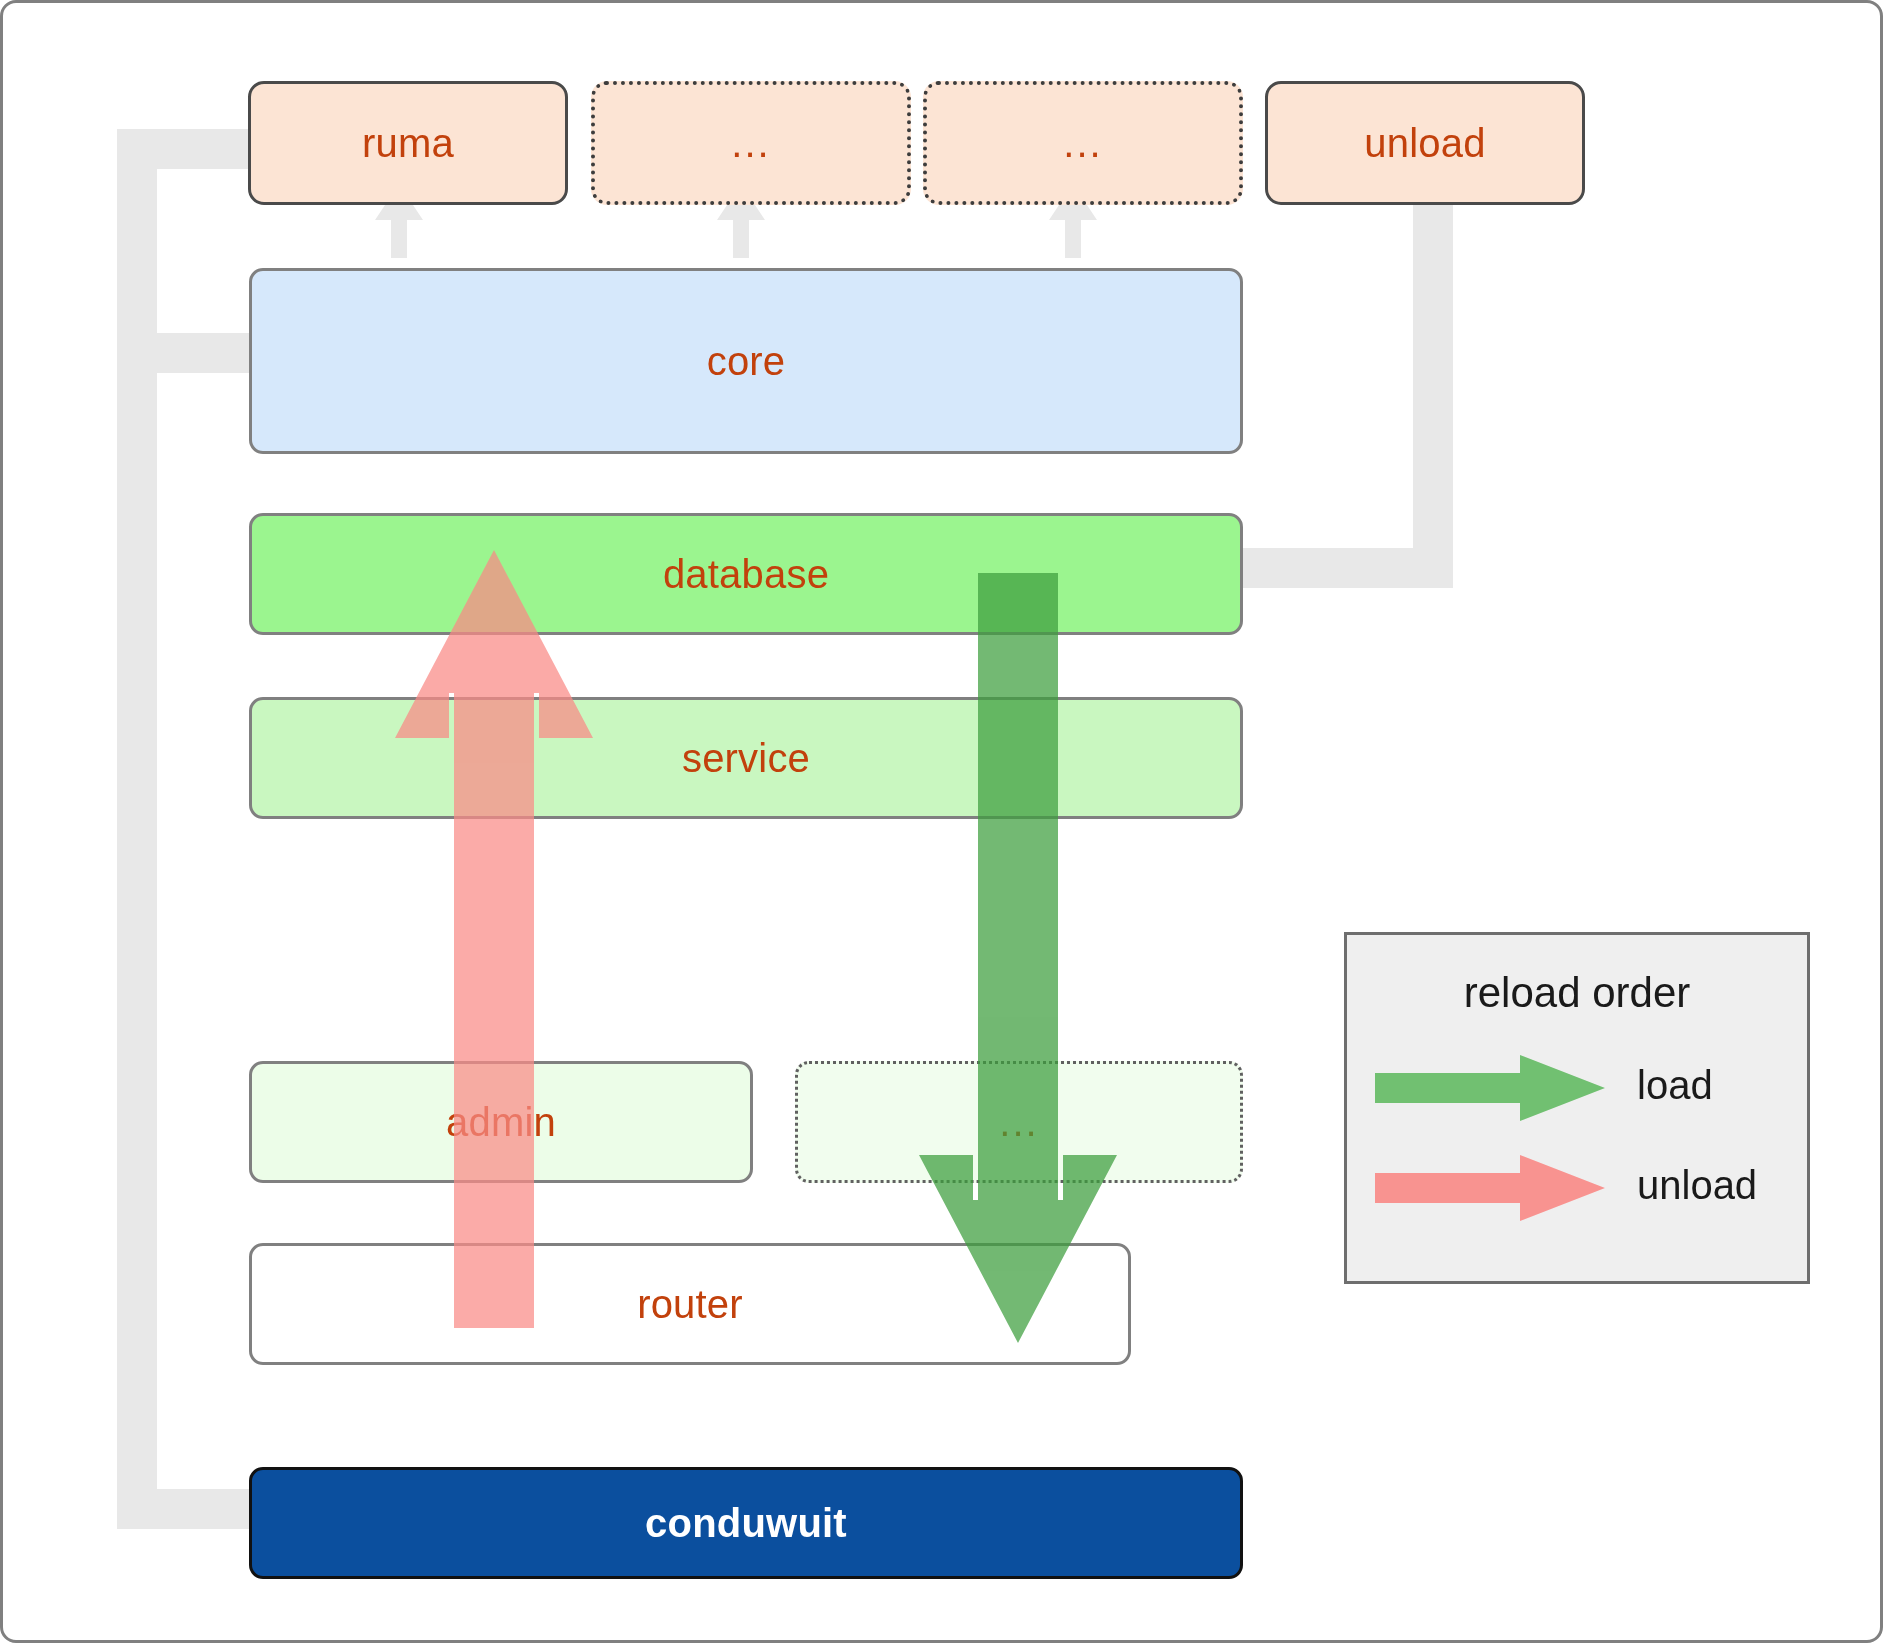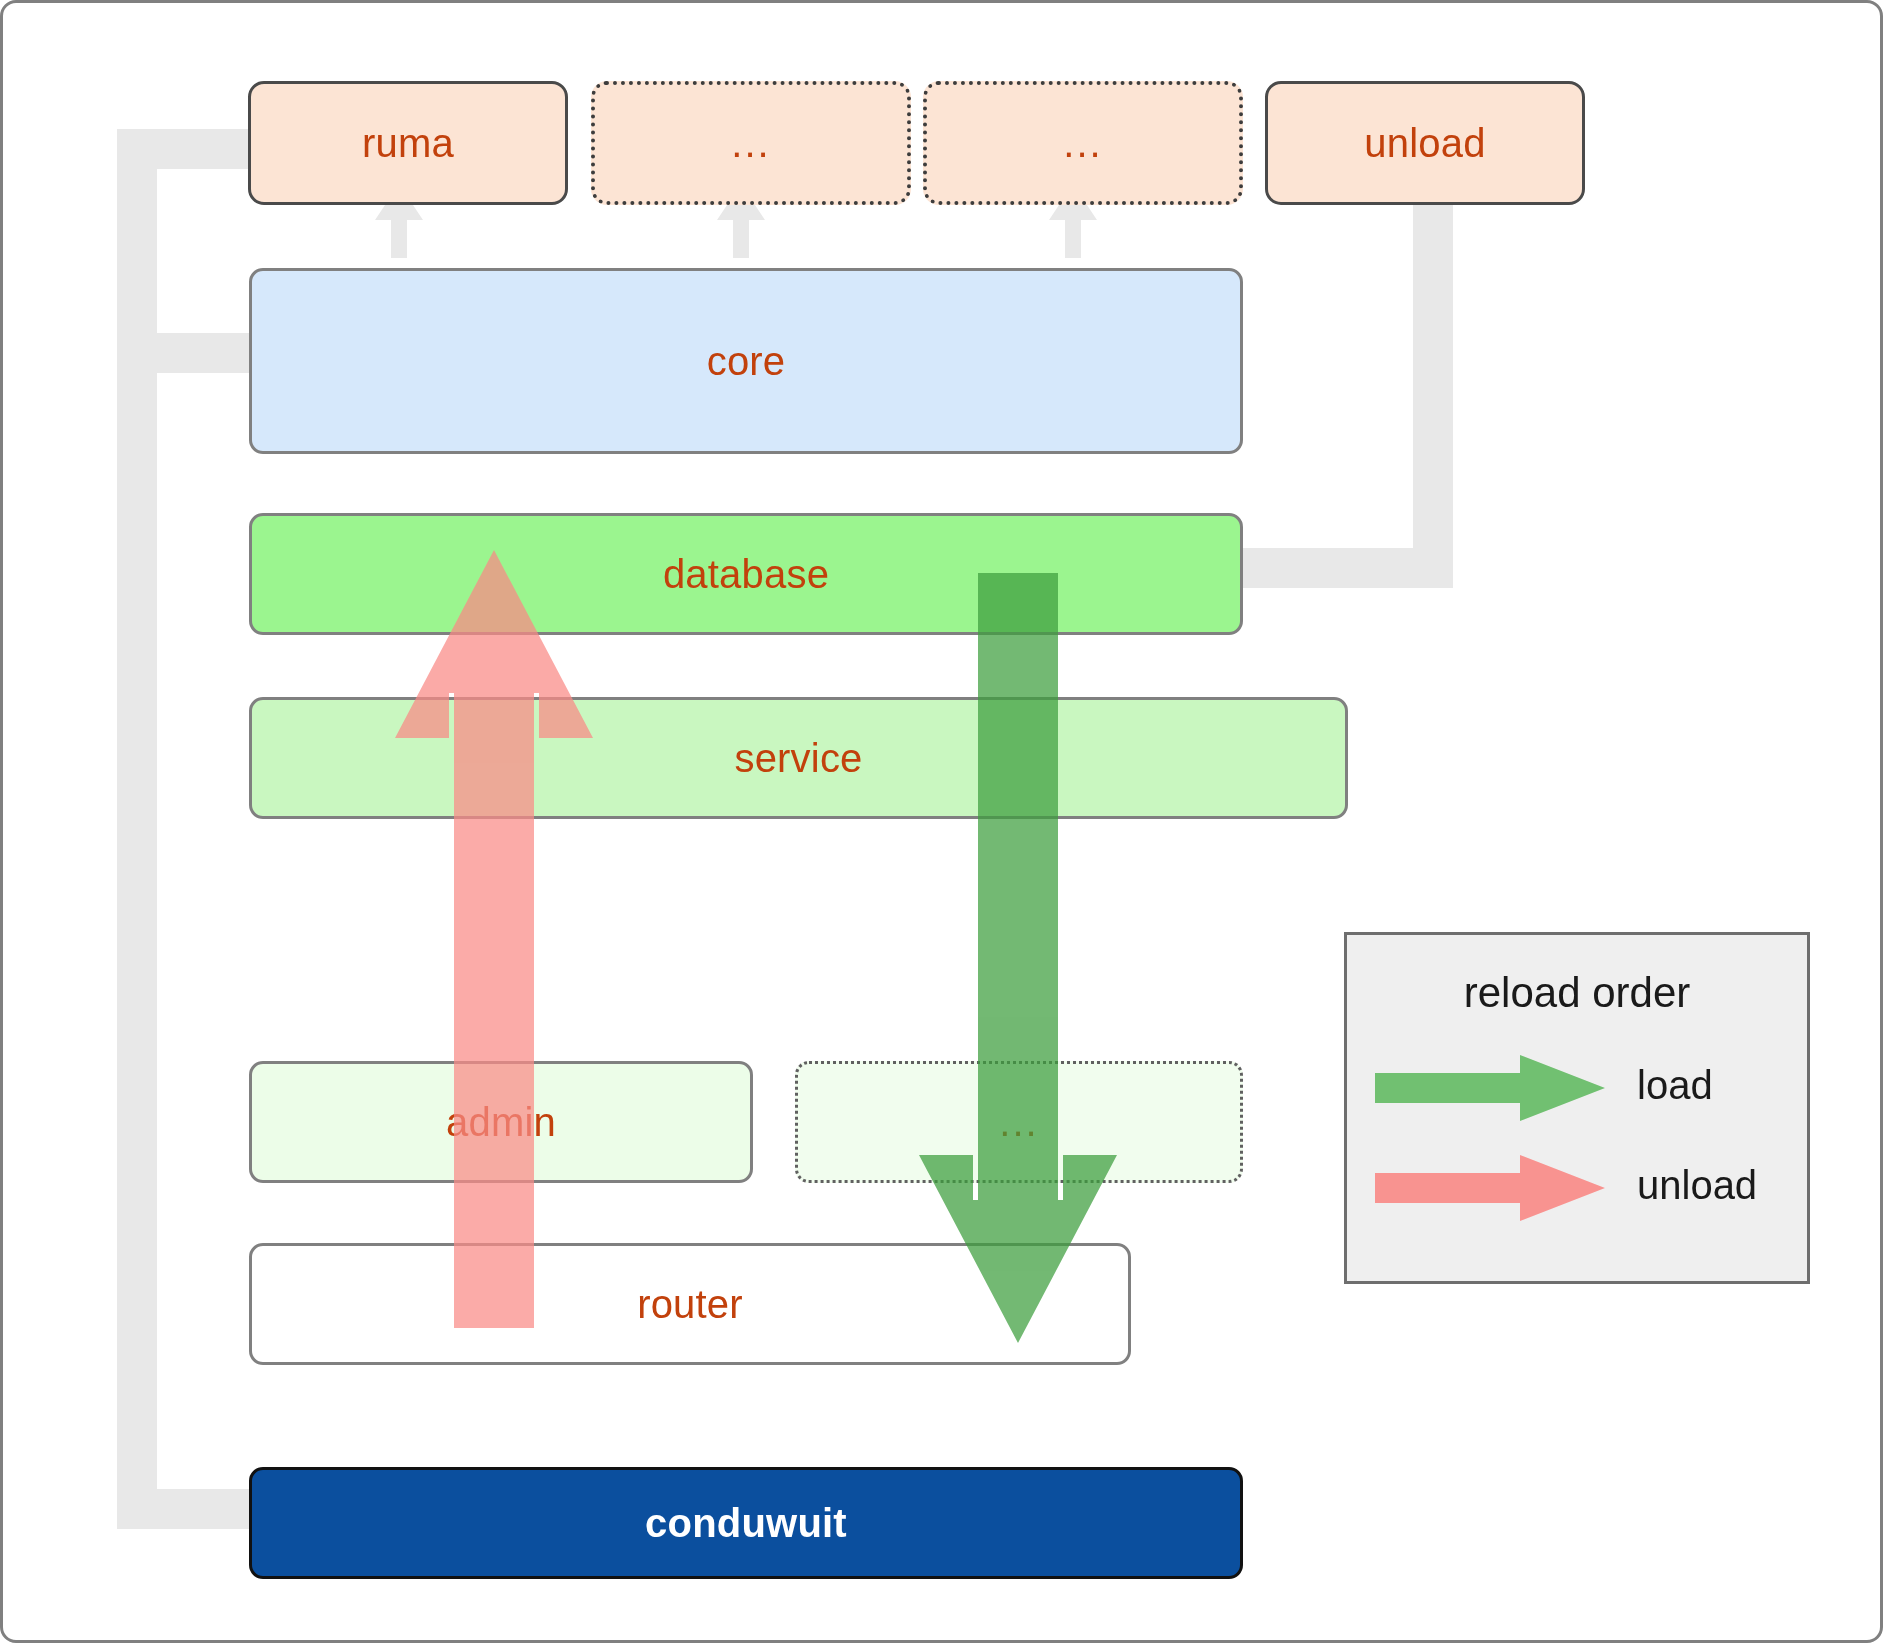--- a/index.html
+++ b/index.html
@@ -146,21 +146,21 @@
   </div>
 
   <div class="node core" style="left:246px; top:265px; width:994px; height:186px;">
     <span>core</span>
   </div>
 
   <div class="node layer" style="left:246px; top:510px; width:994px; height:122px; background:#9bf58f;">
     <span>database</span>
   </div>
 
-  <div class="node layer" style="left:246px; top:694px; width:1099px; height:122px; background:#c9f7c0;">
+  <div class="node layer" style="left:246px; top:694px; width:994px; height:122px; background:#c9f7c0;">
     <span>service</span>
   </div>
 
 
   <div class="node layer" style="left:246px; top:1058px; width:504px; height:122px; background:#ecfde8;">
     <span>admin</span>
   </div>
 
   <div class="node layer dashed dots" style="left:792px; top:1058px; width:448px; height:122px; background:#f1fdee;">
     <span>...</span>

